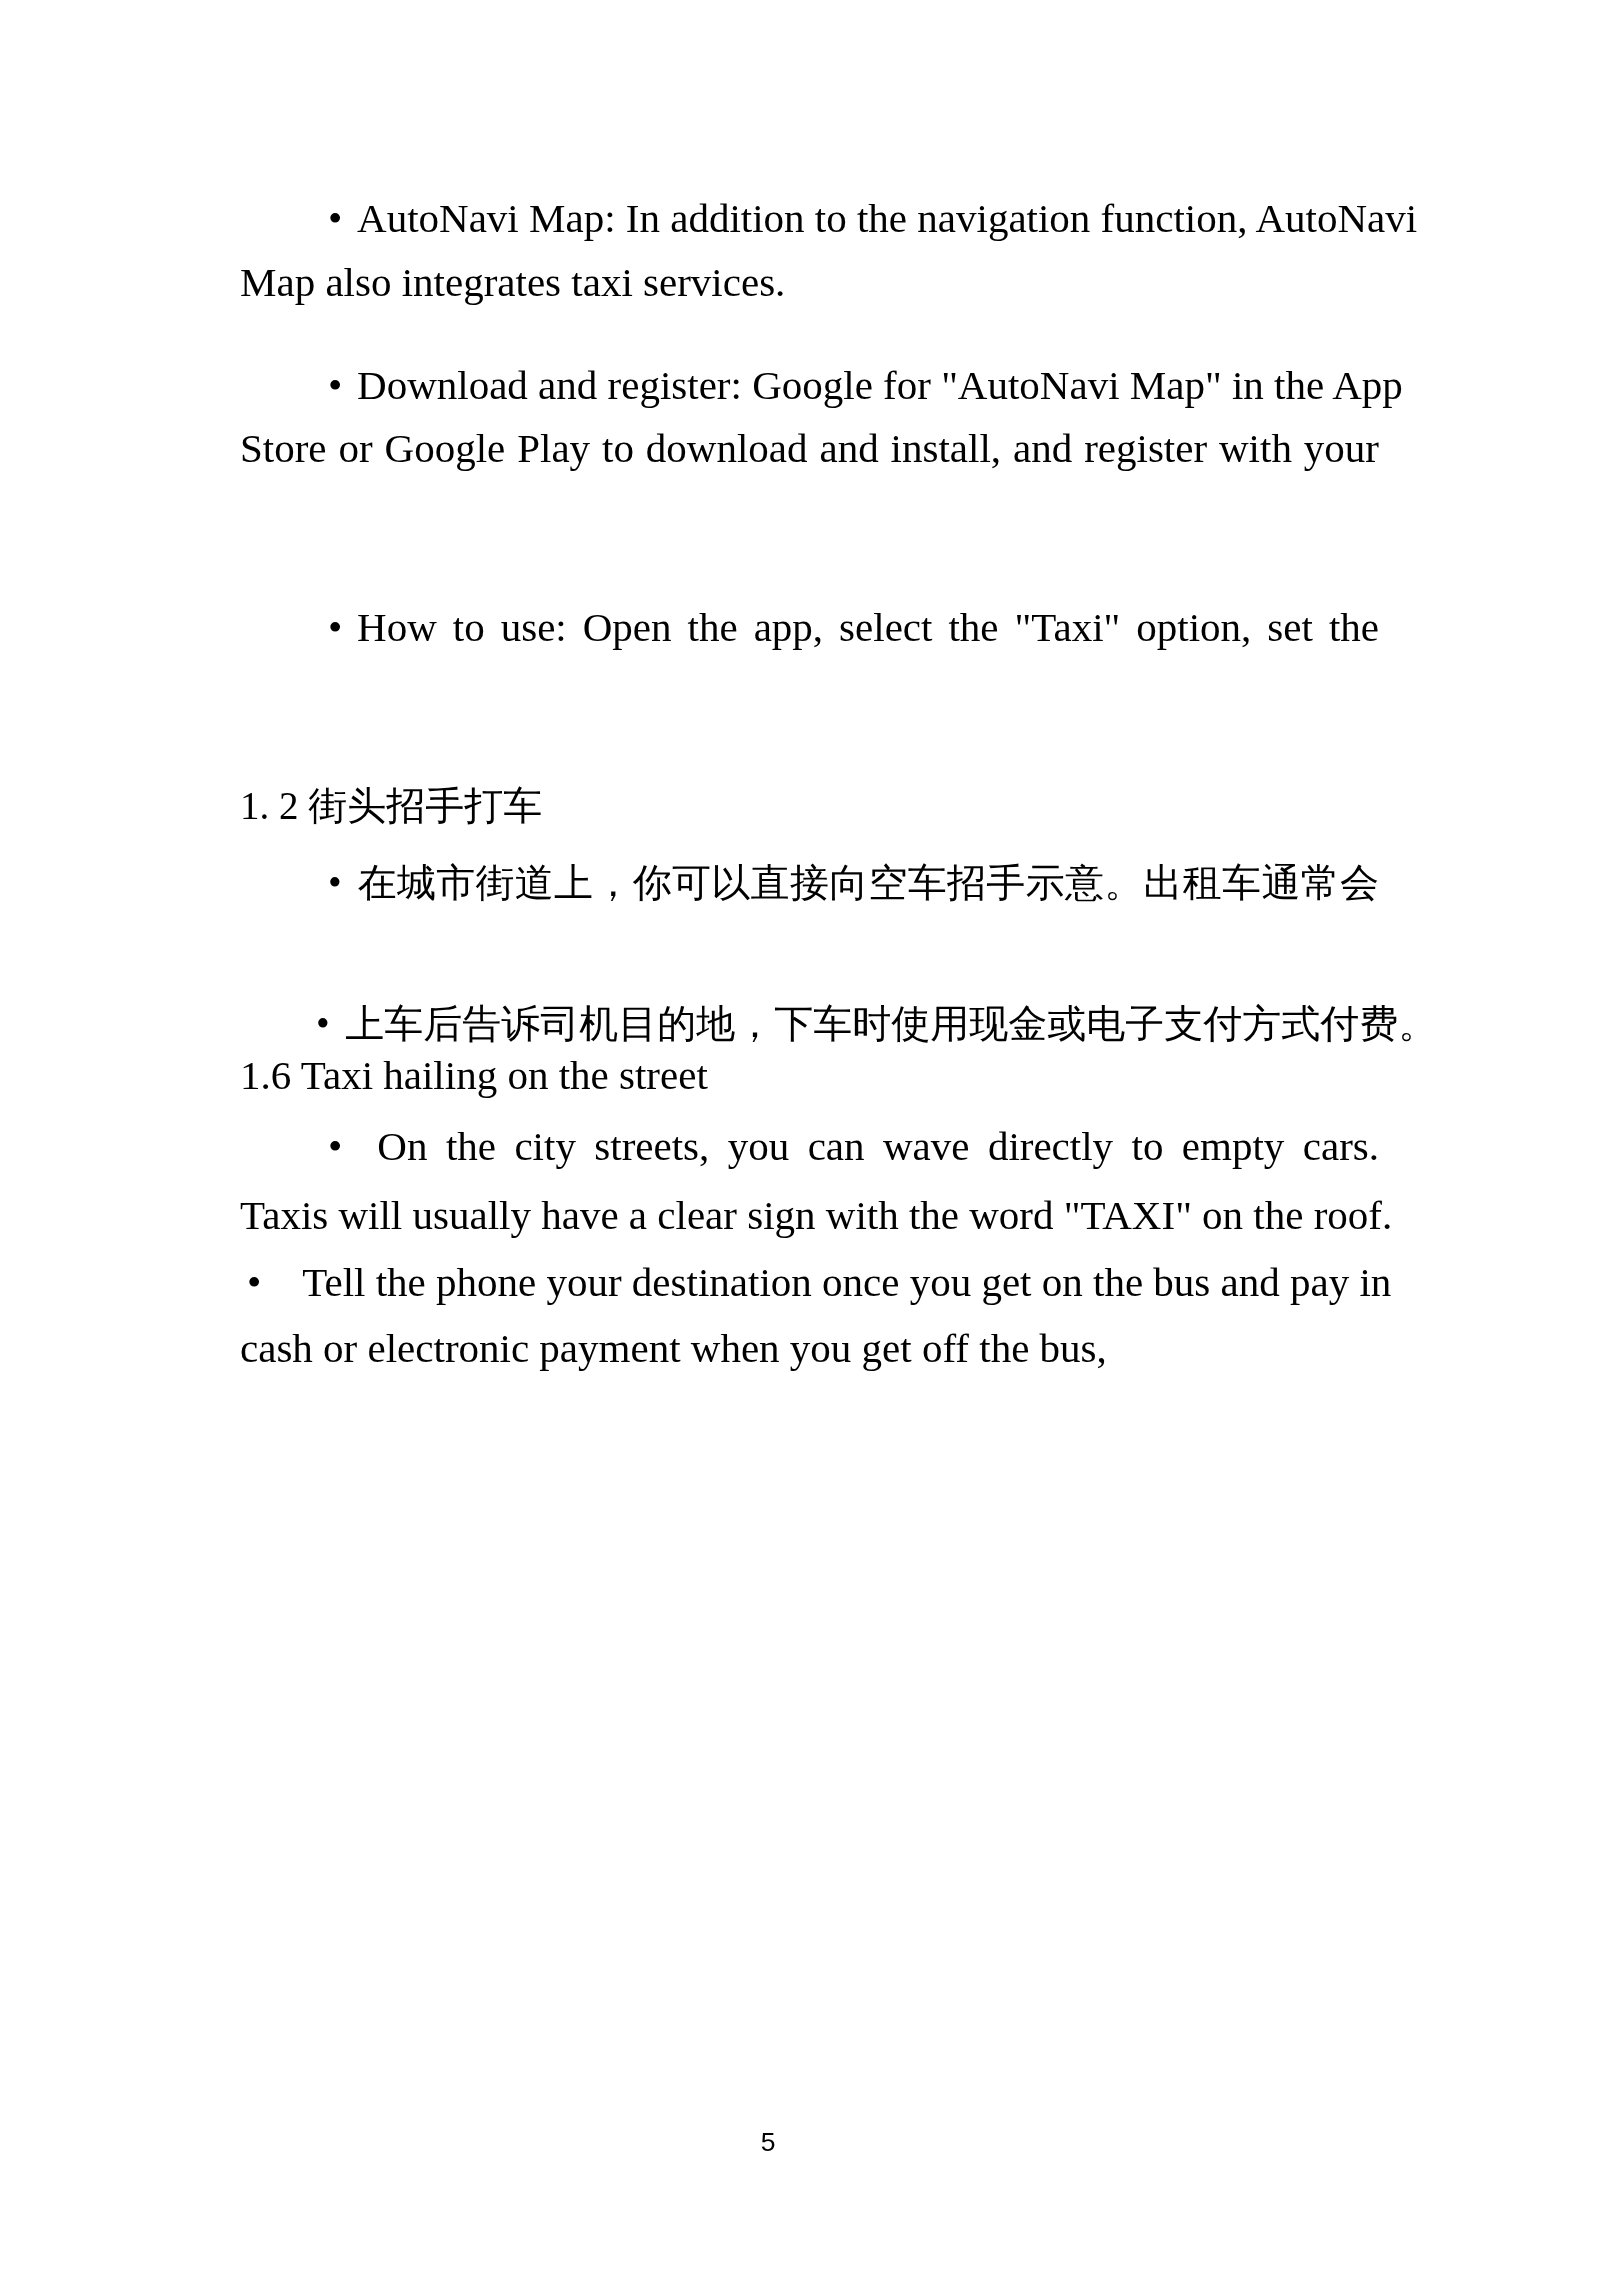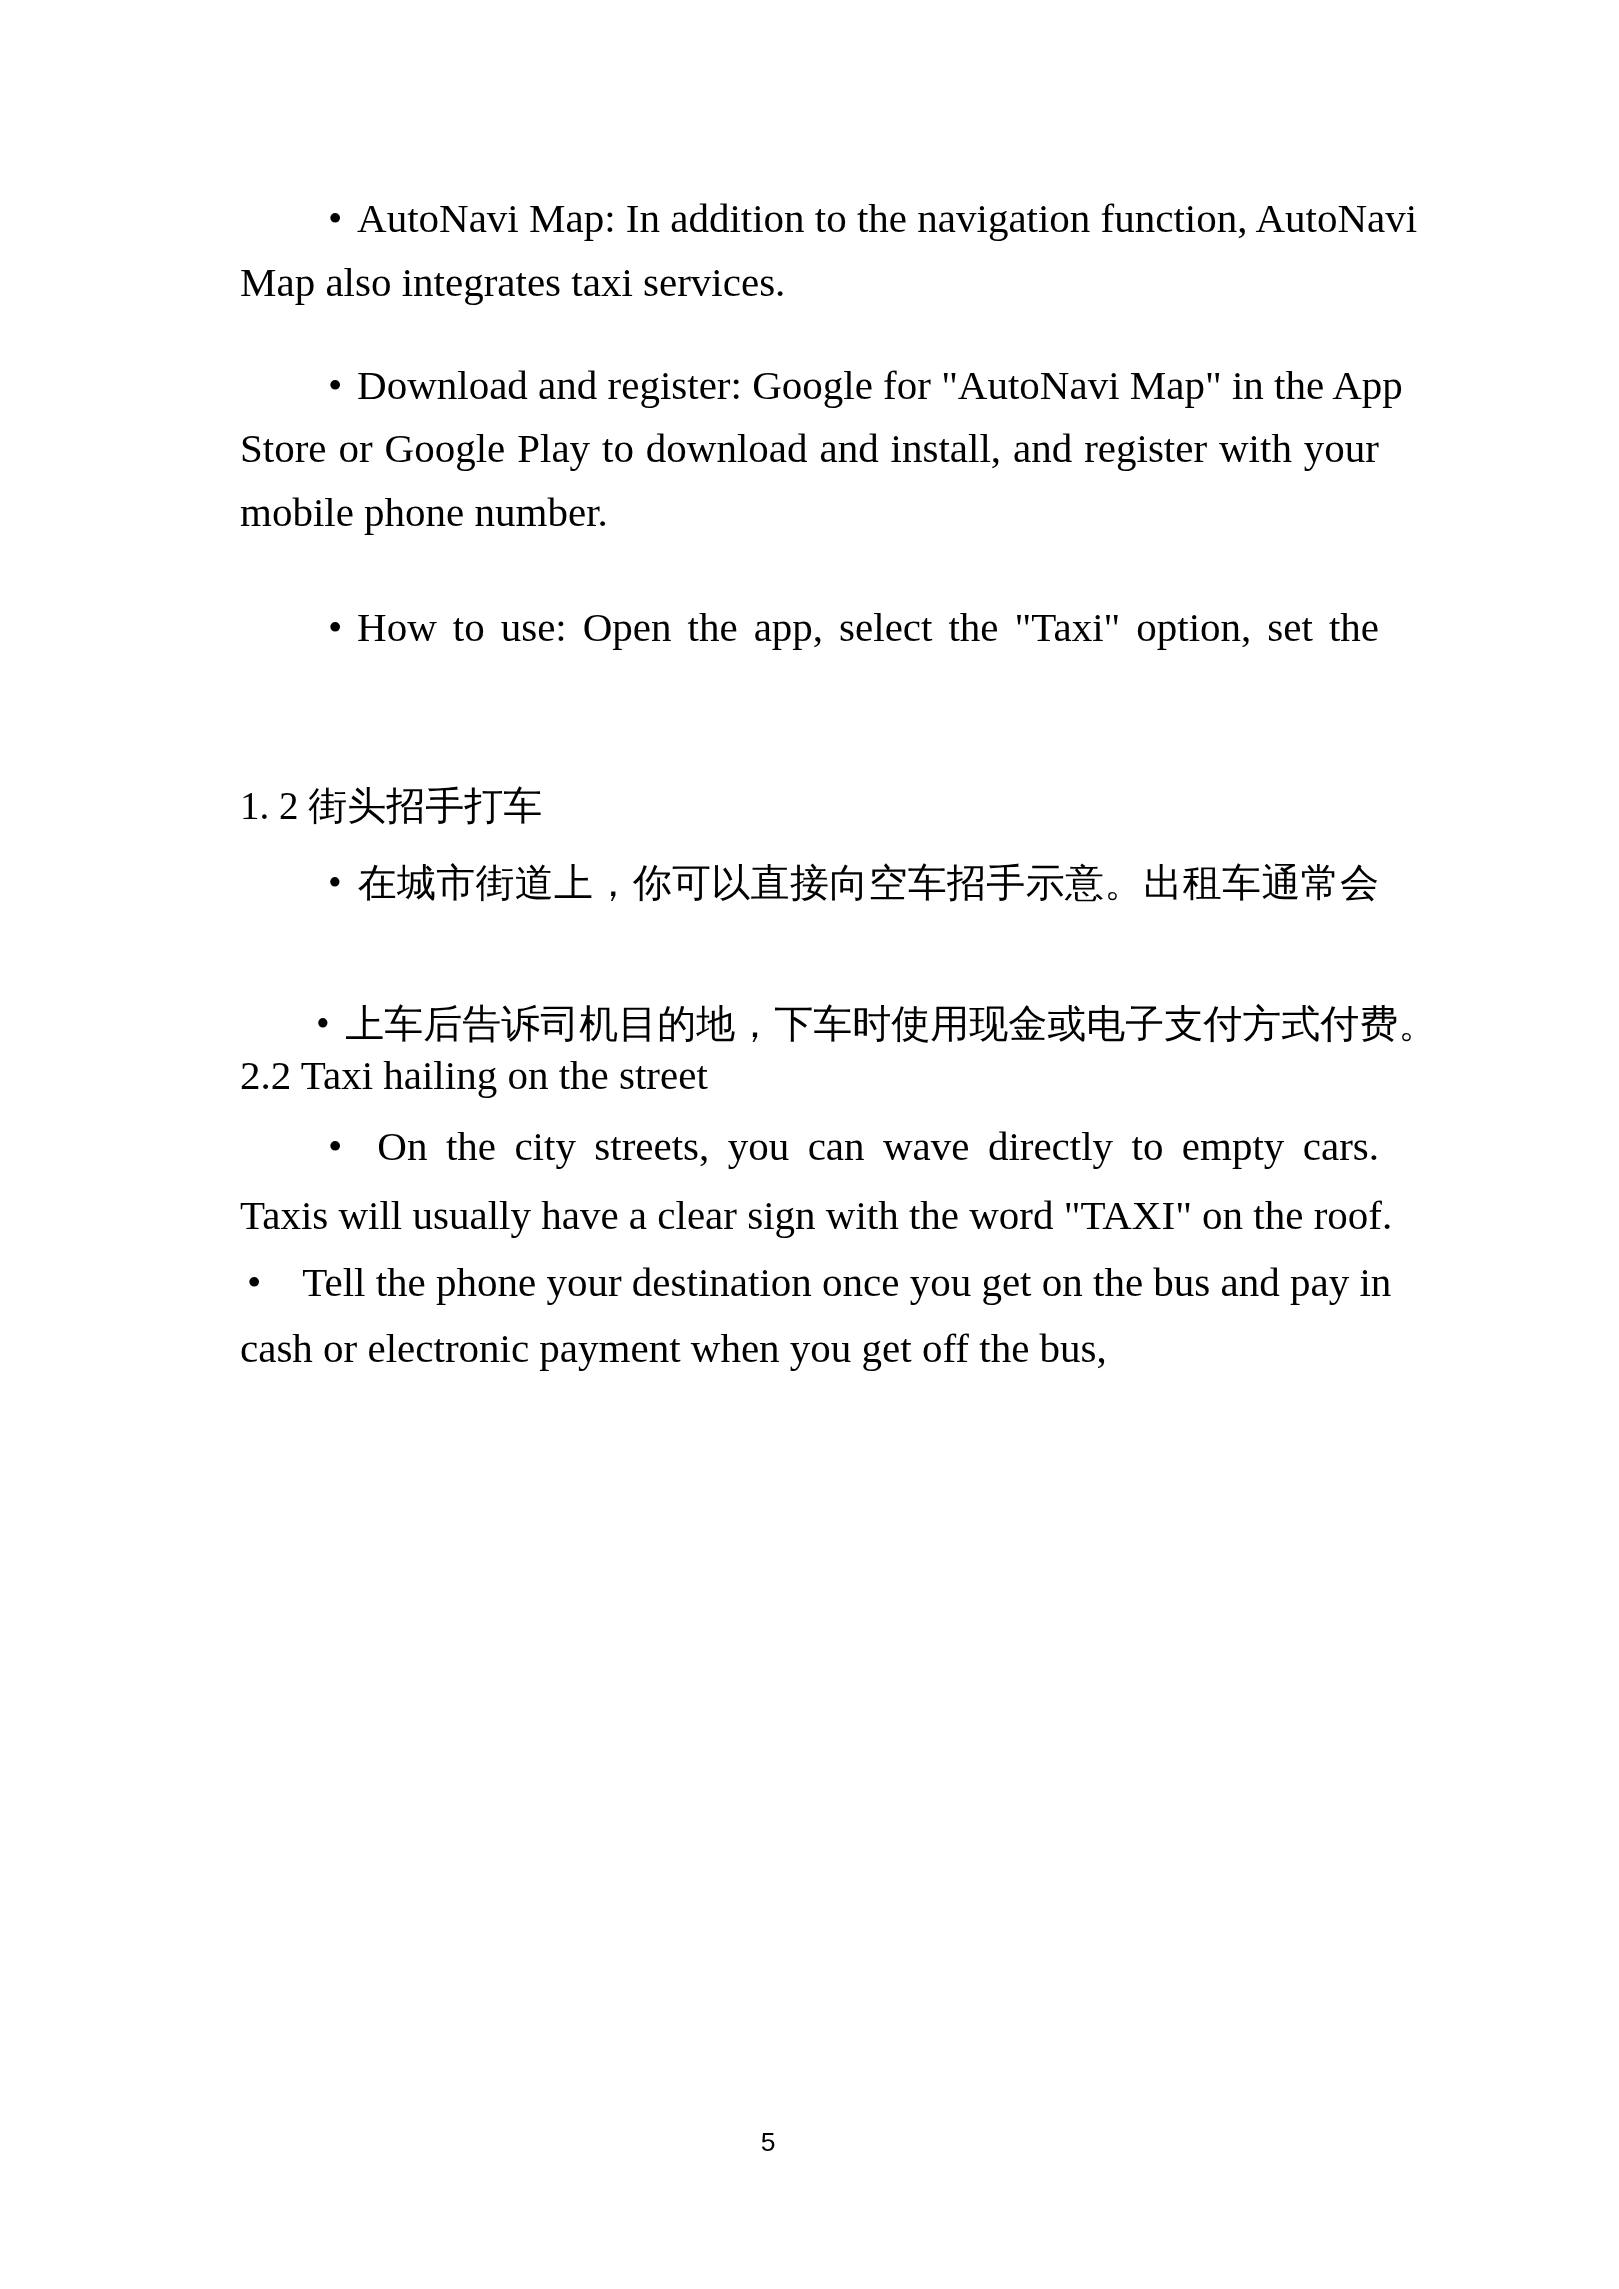--- a/index.html
+++ b/index.html
@@ -49,31 +49,30 @@
 </head>
 <body>
 
 <div class="page">
 
   <div class="ln jl ind90" style="top:195px"><span class="bu">•</span><span>AutoNavi Map: In addition to the navigation function, AutoNavi</span></div>
   <div class="ln" style="top:259px"><span>Map also integrates taxi services.</span></div>
 
   <div class="ln jl ind90" style="top:362px"><span class="bu">•</span><span>Download and register: Google for "AutoNavi Map" in the App</span></div>
   <div class="ln jl" style="top:425px"><span>Store or Google Play to download and install, and register with your</span></div>
-  <div class="ln" style="top:489px"><span>mobile phone number.</span></div>
 
   <div class="ln jl ind90" style="top:604px"><span class="bu">•</span><span>How to use: Open the app, select the "Taxi" option, set the</span></div>
 
   <div class="ln cn" style="top:768px"><span>1. 2 街头招手打车</span></div>
 
   <div class="ln cn jl ind90" style="top:845px"><span class="bu-cn">•</span><span>在城市街道上，你可以直接向空车招手示意。出租车通常会</span></div>
 
   <div class="ln cn jl ind78" style="top:986px"><span class="bu-cn">•</span><span>上车后告诉司机目的地，下车时使用现金或电子支付方式付费。</span></div>
 
-  <div class="ln" style="top:1052px"><span>2.2 Taxi hailing on the street</span></div>
+  <div class="ln" style="top:1052px"><span>1.6 Taxi hailing on the street</span></div>
 
   <div class="ln jl ind90" style="top:1123px"><span class="bu-wide">•</span><span>On the city streets, you can wave directly to empty cars.</span></div>
   <div class="ln" style="top:1192px"><span>Taxis will usually have a clear sign with the word "TAXI" on the roof.</span></div>
 
   <div class="ln jl ind7" style="top:1259px"><span class="bu-xw">•</span><span>Tell the phone your destination once you get on the bus and pay in</span></div>
   <div class="ln" style="top:1325px"><span>cash or electronic payment when you get off the bus,</span></div>
 
   <div class="footer"><span>5</span></div>
 
 </div>

